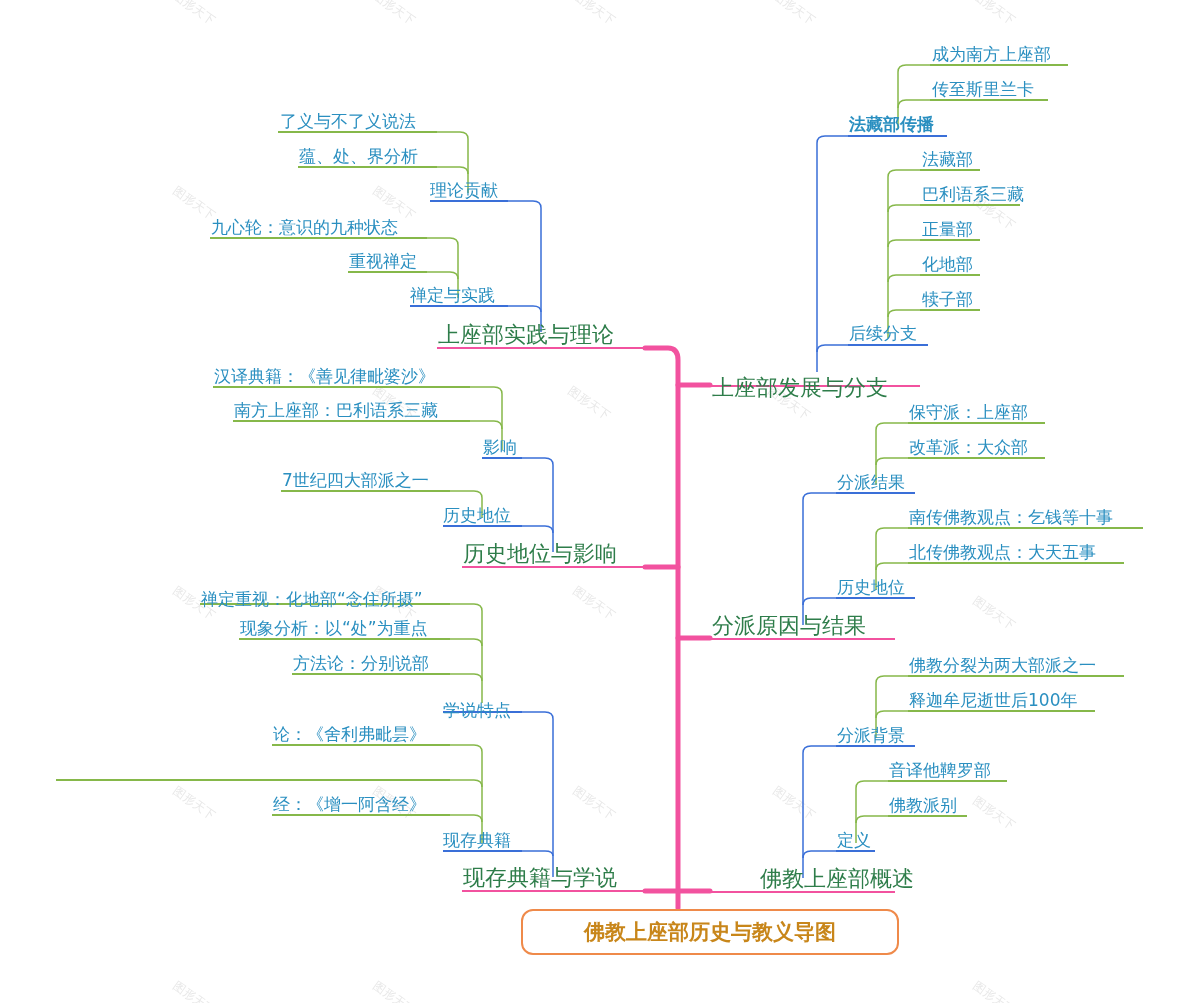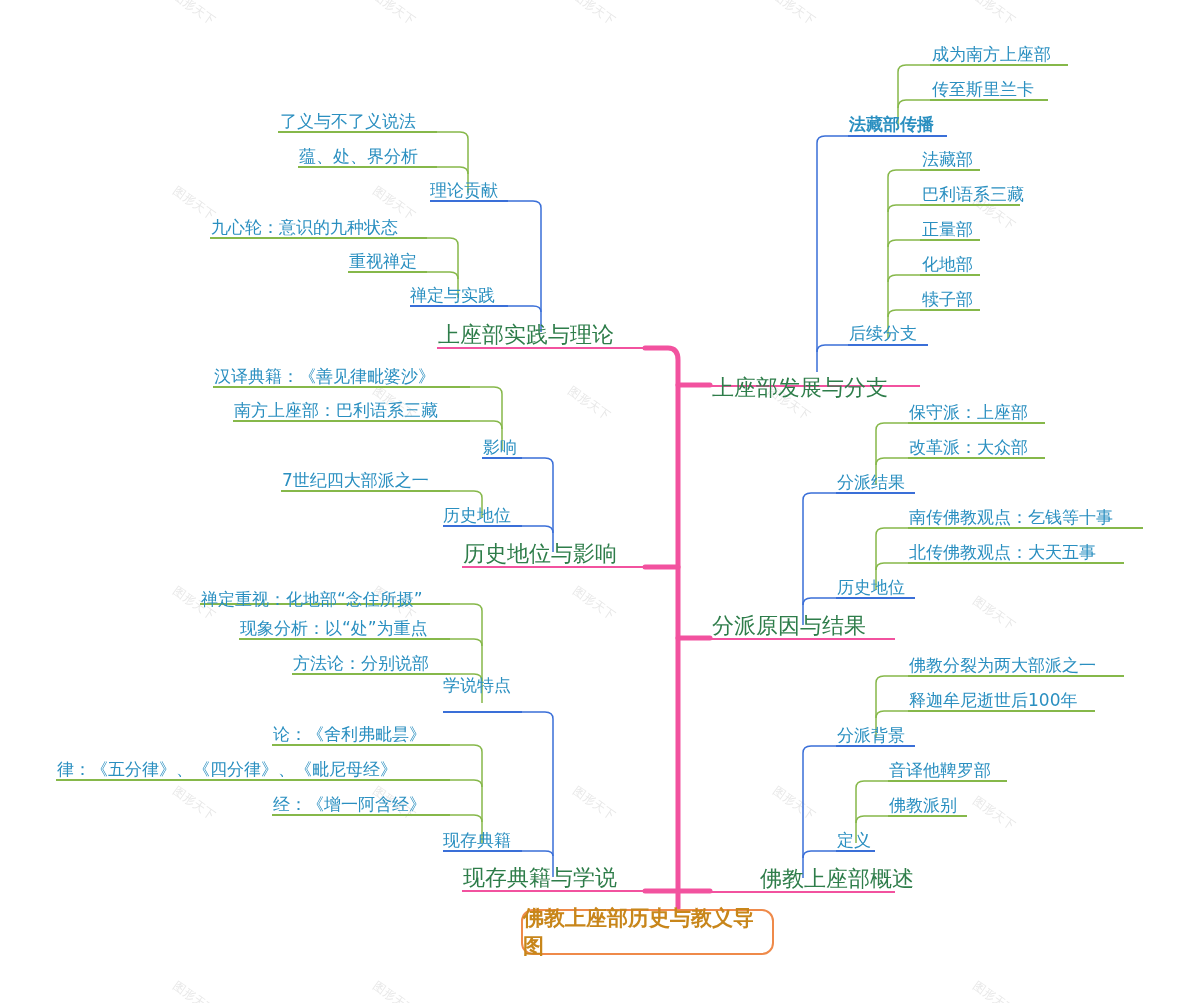--- a/index.html
+++ b/index.html
@@ -3,21 +3,21 @@
 <meta charset="utf-8">
 <style>
   html, body { margin:0; padding:0; background:#ffffff; }
   body { width:1200px; height:1003px; position:relative; overflow:hidden; font-family:"DejaVu Sans","Liberation Sans",sans-serif; }
   #canvas { position:absolute; left:0; top:0; width:1200px; height:1003px; }
   svg.lines { position:absolute; left:0; top:0; width:1200px; height:1003px; }
   .node { position:absolute; white-space:nowrap; line-height:1; }
   .l1 { font-size:22px; color:#2e7d4a; }
   .l2 { font-size:17px; color:#2a8fc0; }
   .l3 { font-size:17px; color:#2a8fc0; }
-  .root { position:absolute; left:521px; top:909px; width:253px; height:46px; border:2px solid #ef8a4a; border-radius:12px; box-sizing:border-box; display:flex; align-items:center; justify-content:center; font-size:21px; font-weight:bold; color:#c8861a; background:#fff; }
+  .root { position:absolute; left:521px; top:909px; width:378px; height:46px; border:2px solid #ef8a4a; border-radius:12px; box-sizing:border-box; display:flex; align-items:center; justify-content:center; font-size:21px; font-weight:bold; color:#c8861a; background:#fff; }
   .wm { position:absolute; font-size:12px; color:#e8e8e8; transform:rotate(35deg); white-space:nowrap; }
 </style>
 </head>
 <body>
 
 <div id="canvas">
 
   <div class="wm" style="left:170px;top:0px;">图形天下</div>
   <div class="wm" style="left:370px;top:0px;">图形天下</div>
   <div class="wm" style="left:570px;top:0px;">图形天下</div>
@@ -210,22 +210,21 @@
   <div class="node l3" style="left:349px;top:253px;">重视禅定</div>
 
   <div class="node l1" style="left:463px;top:543px;">历史地位与影响</div>
   <div class="node l2" style="left:483px;top:439px;">影响</div>
   <div class="node l3" style="left:214px;top:368px;">汉译典籍：《善见律毗婆沙》</div>
   <div class="node l3" style="left:234px;top:402px;">南方上座部：巴利语系三藏</div>
   <div class="node l2" style="left:443px;top:507px;">历史地位</div>
   <div class="node l3" style="left:282px;top:472px;">7世纪四大部派之一</div>
 
   <div class="node l1" style="left:463px;top:867px;">现存典籍与学说</div>
-  <div class="node l2" style="left:443px;top:677px;">学说特点</div>
+  <div class="node l2" style="left:443px;top:702px;">学说特点</div>
   <div class="node l3" style="left:201px;top:551px;margin-top:40px;">禅定重视：化地部“念住所摄”</div>
   <div class="node l3" style="left:240px;top:620px;">现象分析：以“处”为重点</div>
   <div class="node l3" style="left:293px;top:655px;">方法论：分别说部</div>
   <div class="node l2" style="left:443px;top:832px;">现存典籍</div>
   <div class="node l3" style="left:273px;top:726px;">论：《舍利弗毗昙》</div>
-  <div class="node l3" style="left:57px;top:761px;">律：《五分律》、《四分律》、《毗尼母经》</div>
   <div class="node l3" style="left:273px;top:796px;">经：《增一阿含经》</div>
 
 </div>
 
 </body></html>

